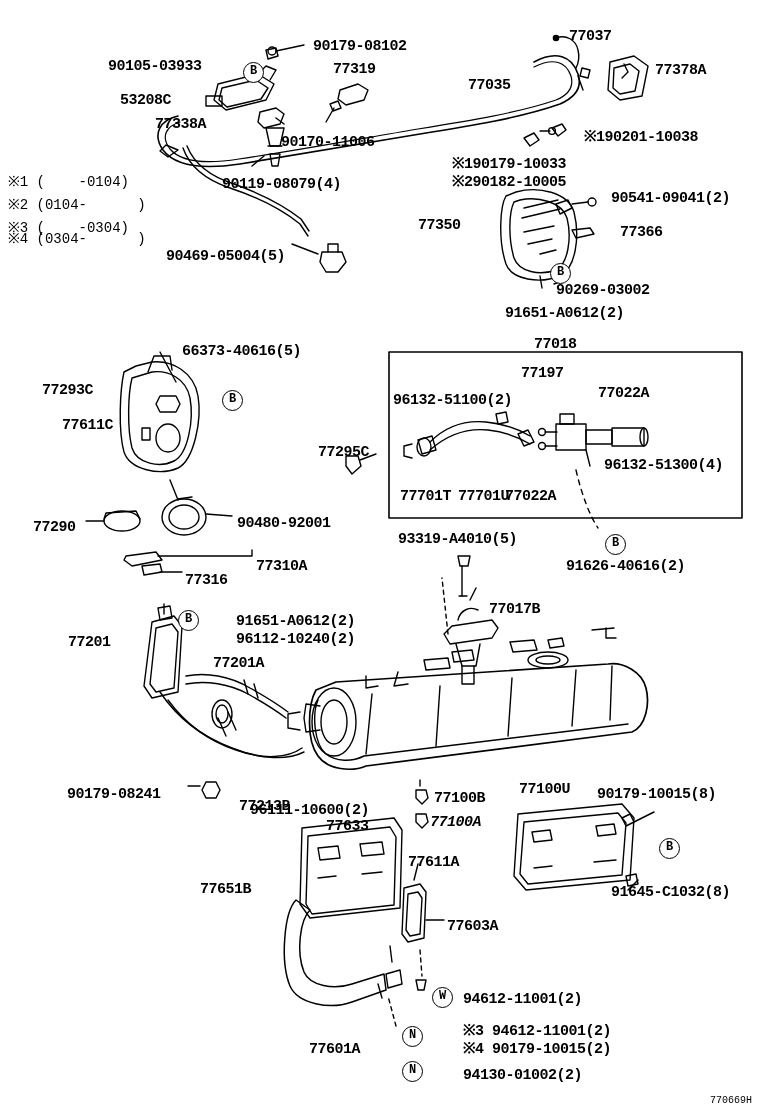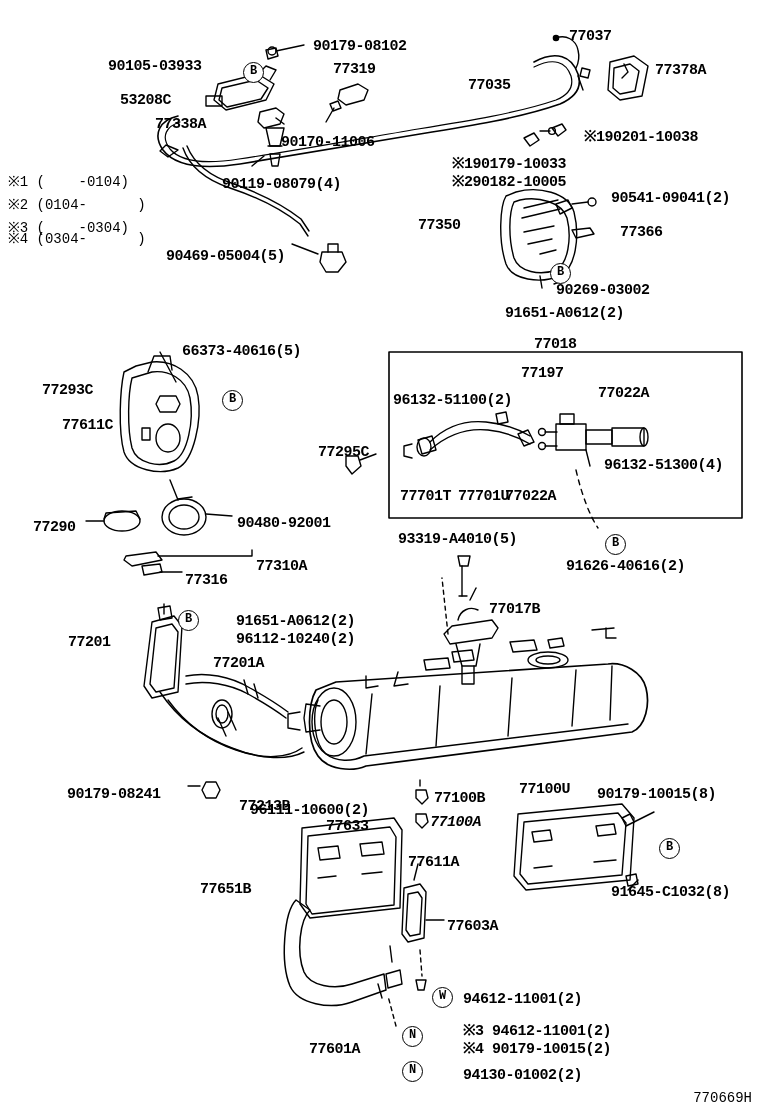--- a/index.html
+++ b/index.html
@@ -29,21 +29,21 @@
     font-family: "Liberation Mono", "DejaVu Sans Mono", monospace;
     font-size: 14px;
     color: #000000;
     white-space: pre;
   }
   .code {
     position: absolute;
     right: 8px;
     bottom: 6px;
     font-family: "Liberation Mono", "DejaVu Sans Mono", monospace;
-    font-size: 14px;
+    font-size: 10px;
     color: #000000;
   }
   .circ {
     position: absolute;
     width: 19px;
     height: 19px;
     border: 1.5px solid #000;
     border-radius: 50%;
     font-family: "Liberation Mono", "DejaVu Sans Mono", monospace;
     font-size: 12px;

